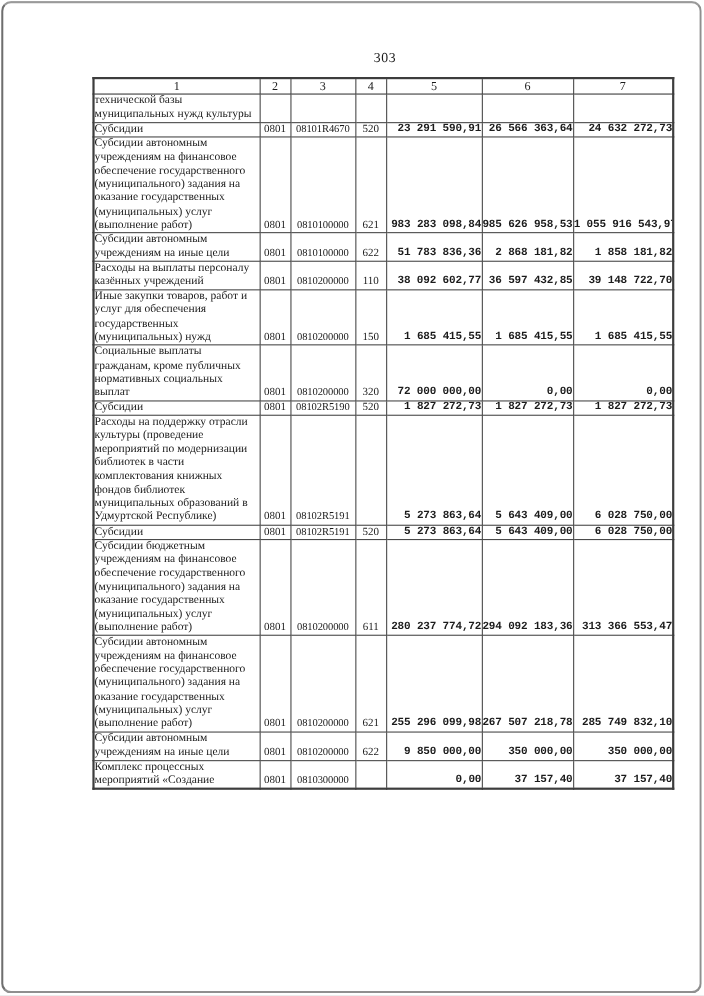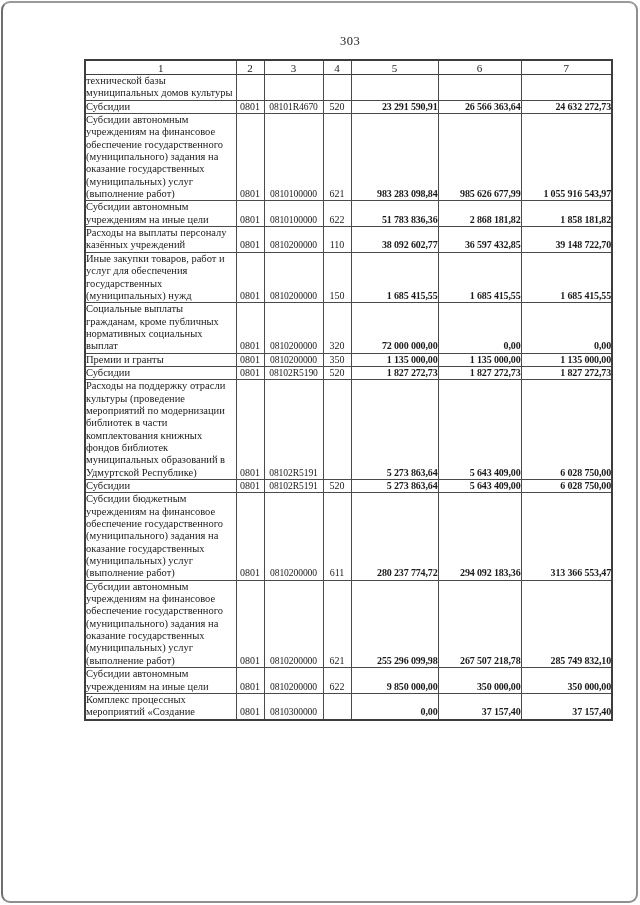--- a/index.html
+++ b/index.html
@@ -24,21 +24,21 @@
     position: absolute;
     top: 1px; left: 1px; right: 2px; bottom: 2px;
     border: 2px solid #8f8f8f;
     border-left-color: #6e6e6e;
     border-top-color: #9a9a9a;
     border-radius: 9px;
     pointer-events: none;
   }
   .content {
     position: absolute;
-    top: 0;
+    top: 11px;
     left: 84px;
     width: 532px;
   }
   .page-number {
     margin-top: 34px;
     margin-bottom: 11px;
     text-align: center;
     font-size: 12.5px;
     line-height: 14px;
     letter-spacing: 0.5px;
@@ -80,20 +80,21 @@
     font-size: 9.6px;
     letter-spacing: -0.1px;
   }
   td.c-amount {
     text-align: right;
     font-weight: bold;
     font-size: 10px;
     white-space: nowrap;
     padding: 0 2px 1px 0;
     letter-spacing: -0.15px;
+    font-family: Liberation Mono, monospace;
   }
 </style>
 </head>
 <body>
 
 <div class="page">
   <div class="scan-frame"></div>
 
   <div class="content">
     <div class="page-number">303</div>
@@ -114,21 +115,21 @@
             <th>2</th>
             <th>3</th>
             <th>4</th>
             <th>5</th>
             <th>6</th>
             <th>7</th>
           </tr>
       </thead>
       <tbody>
           <tr>
-            <td class="c-name">технической базы муниципальных домов культуры</td>
+            <td class="c-name">технической базы муниципальных нужд культуры</td>
             <td class="c-code"></td>
             <td class="c-code c-code3"></td>
             <td class="c-code"></td>
             <td class="c-amount"></td>
             <td class="c-amount"></td>
             <td class="c-amount"></td>
           </tr>
           <tr>
             <td class="c-name">Субсидии</td>
             <td class="c-code">0801</td>
@@ -137,21 +138,21 @@
             <td class="c-amount">23 291 590,91</td>
             <td class="c-amount">26 566 363,64</td>
             <td class="c-amount">24 632 272,73</td>
           </tr>
           <tr>
             <td class="c-name">Субсидии автономным учреждениям на финансовое обеспечение государственного (муниципального) задания на оказание государственных (муниципальных) услуг (выполнение работ)</td>
             <td class="c-code">0801</td>
             <td class="c-code c-code3">0810100000</td>
             <td class="c-code">621</td>
             <td class="c-amount">983 283 098,84</td>
-            <td class="c-amount">985 626 677,99</td>
+            <td class="c-amount">985 626 958,53</td>
             <td class="c-amount">1 055 916 543,97</td>
           </tr>
           <tr>
             <td class="c-name">Субсидии автономным учреждениям на иные цели</td>
             <td class="c-code">0801</td>
             <td class="c-code c-code3">0810100000</td>
             <td class="c-code">622</td>
             <td class="c-amount">51 783 836,36</td>
             <td class="c-amount">2 868 181,82</td>
             <td class="c-amount">1 858 181,82</td>
@@ -177,29 +178,20 @@
           <tr>
             <td class="c-name">Социальные выплаты гражданам, кроме публичных нормативных социальных выплат</td>
             <td class="c-code">0801</td>
             <td class="c-code c-code3">0810200000</td>
             <td class="c-code">320</td>
             <td class="c-amount">72 000 000,00</td>
             <td class="c-amount">0,00</td>
             <td class="c-amount">0,00</td>
           </tr>
           <tr>
-            <td class="c-name">Премии и гранты</td>
-            <td class="c-code">0801</td>
-            <td class="c-code c-code3">0810200000</td>
-            <td class="c-code">350</td>
-            <td class="c-amount">1 135 000,00</td>
-            <td class="c-amount">1 135 000,00</td>
-            <td class="c-amount">1 135 000,00</td>
-          </tr>
-          <tr>
             <td class="c-name">Субсидии</td>
             <td class="c-code">0801</td>
             <td class="c-code c-code3">08102R5190</td>
             <td class="c-code">520</td>
             <td class="c-amount">1 827 272,73</td>
             <td class="c-amount">1 827 272,73</td>
             <td class="c-amount">1 827 272,73</td>
           </tr>
           <tr>
             <td class="c-name">Расходы на поддержку отрасли культуры (проведение мероприятий по модернизации библиотек в части комплектования книжных фондов библиотек муниципальных образований в Удмуртской Республике)</td>

